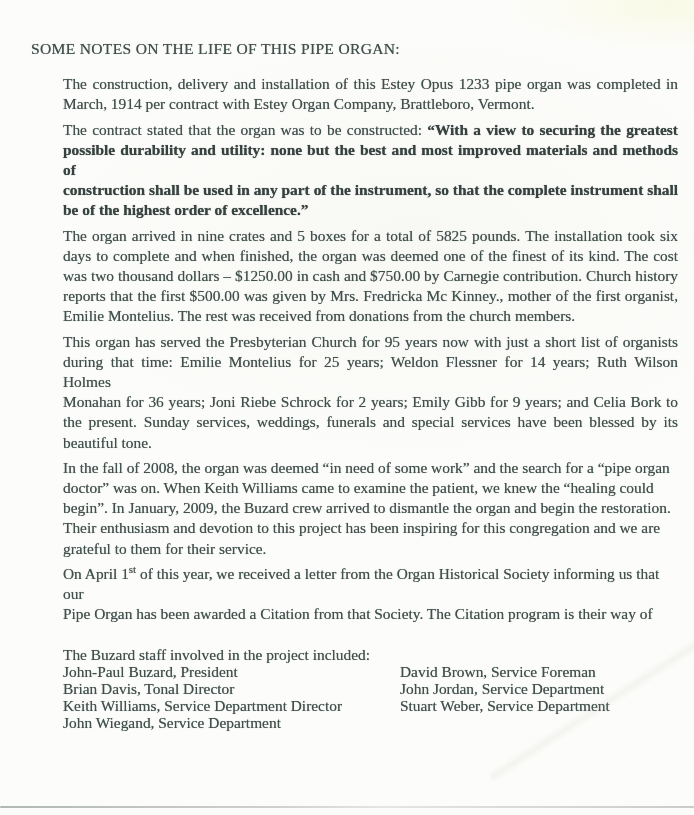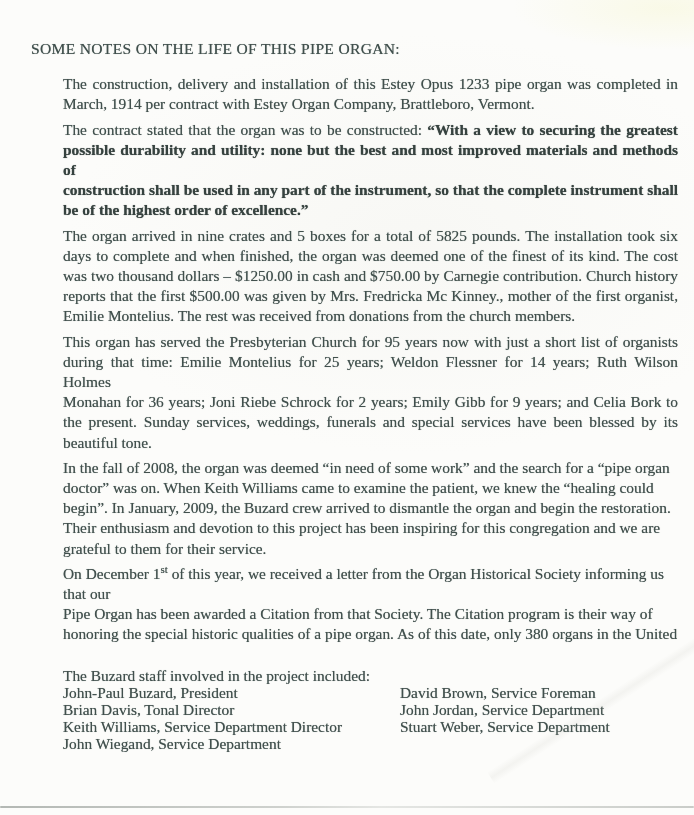--- a/index.html
+++ b/index.html
@@ -123,23 +123,22 @@
 
   <p class="para">
     <span class="line">In the fall of 2008, the organ was deemed “in need of some work” and the search for a “pipe organ</span>
     <span class="line">doctor” was on.  When Keith Williams came to examine the patient, we knew the “healing could</span>
     <span class="line">begin”.  In January, 2009, the Buzard crew arrived to dismantle the organ and begin the restoration.</span>
     <span class="line">Their enthusiasm and devotion to this project has been inspiring for this congregation and we are</span>
     <span class="line">grateful to them for their service.</span>
   </p>
 
   <p class="para">
-    <span class="line"><span>On December 1</span><sup class="ord">st</sup><span> of this year, we received a letter from the Organ Historical Society informing us that our</span></span>
+    <span class="line"><span>On April 1</span><sup class="ord">st</sup><span> of this year, we received a letter from the Organ Historical Society informing us that our</span></span>
     <span class="line">Pipe Organ has been awarded a Citation from that Society.  The Citation program is their way of</span>
-    <span class="line">honoring the special historic qualities of a pipe organ.  As of this date, only 380 organs in the United</span>
   </p>
 
   <div class="staff">
     <div class="line">The Buzard staff involved in the project included:</div>
     <div class="staff-cols">
       <div class="staff-col left">
         <div class="line">John-Paul Buzard, President</div>
         <div class="line">Brian Davis, Tonal Director</div>
         <div class="line">Keith Williams, Service Department Director</div>
         <div class="line">John Wiegand, Service Department</div>

